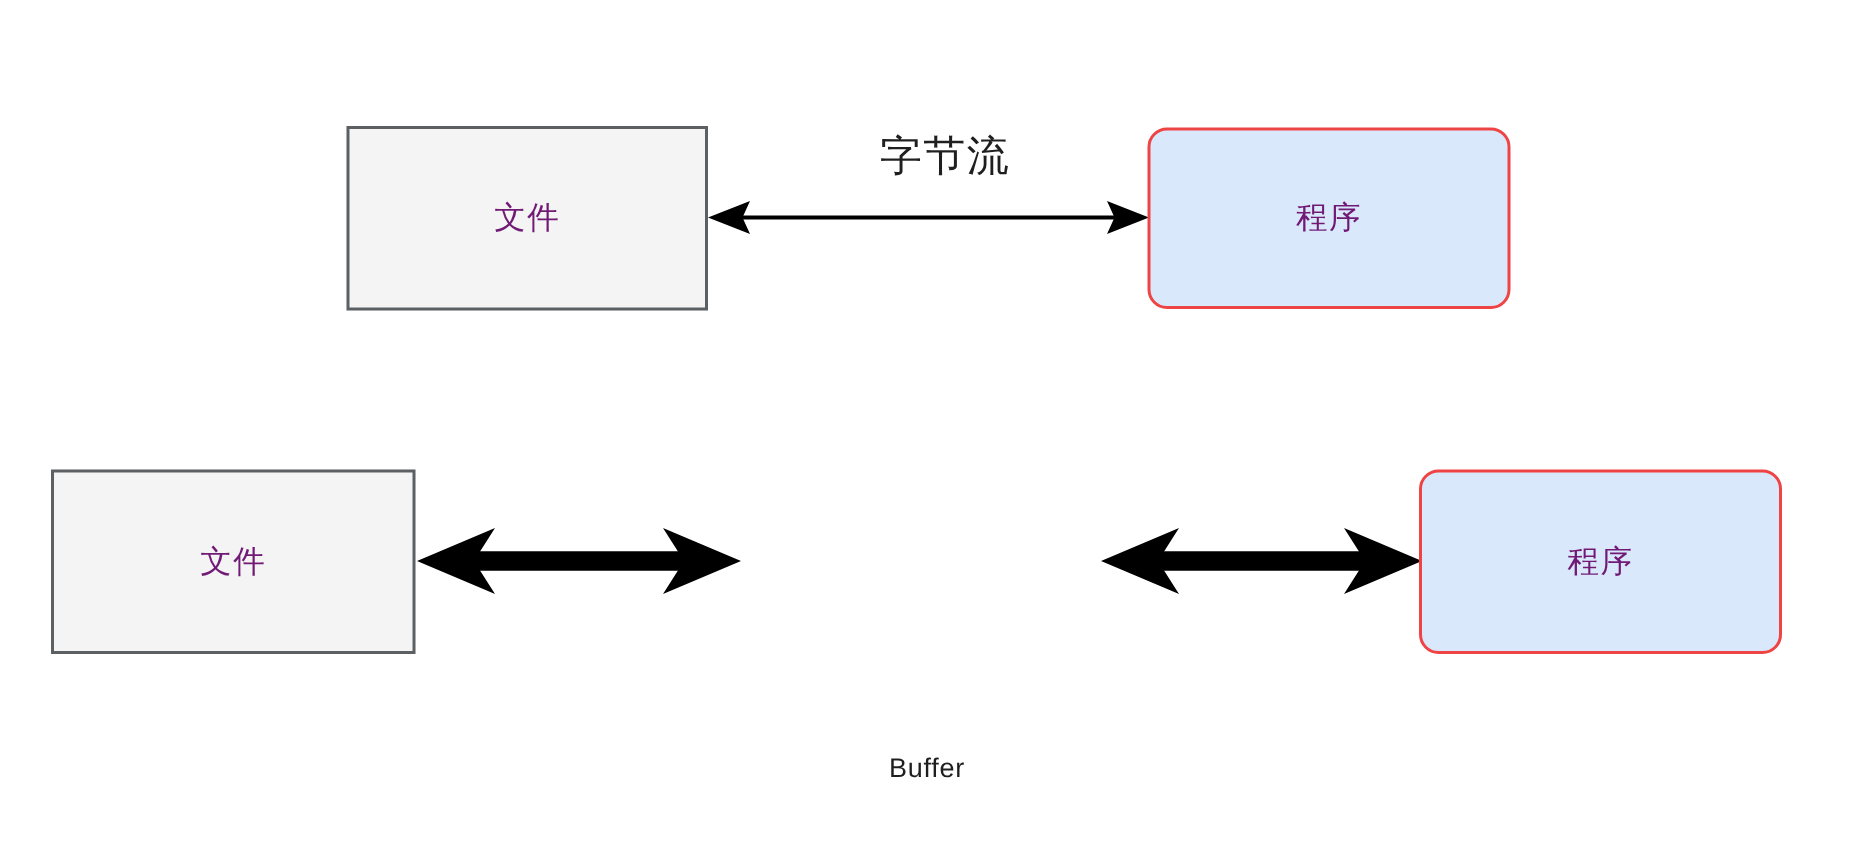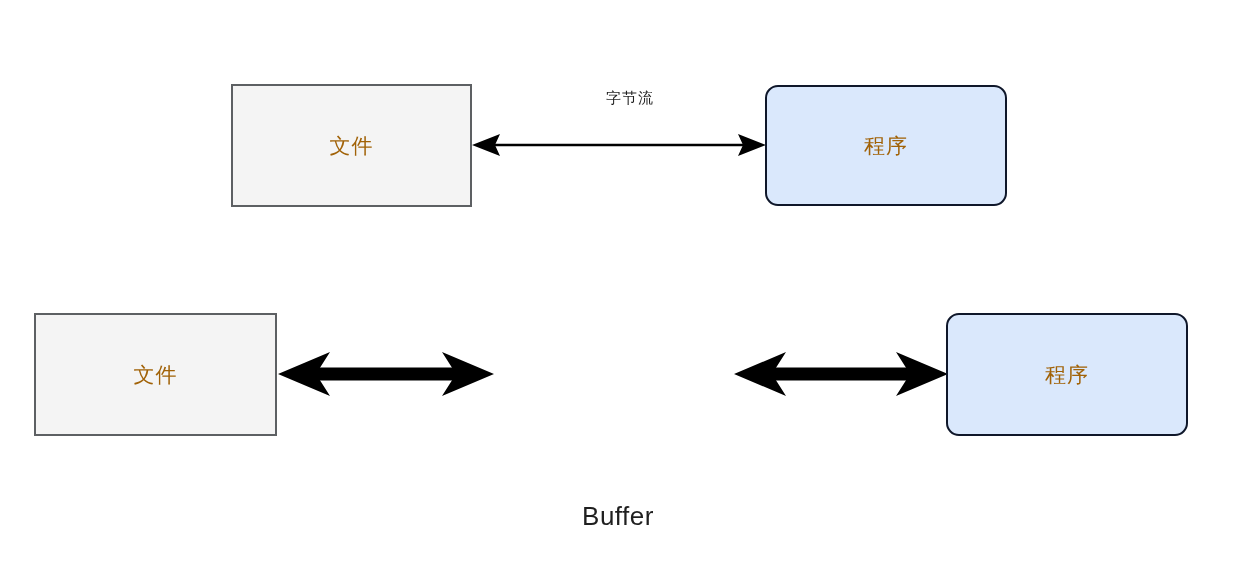--- a/index.html
+++ b/index.html
@@ -21,68 +21,68 @@
     width: 1240px;
     height: 578px;
   }
   .node {
     position: absolute;
     box-sizing: border-box;
     display: flex;
     align-items: center;
     justify-content: center;
     font-size: 21px;
-    color: #a16207;
+    color: #701a75;
     letter-spacing: 1px;
     line-height: 1;
     user-select: none;
   }
   .node-file {
     background: #f4f4f4;
     border: 2px solid #5d6063;
   }
   .node-program {
     background: #dae8fc;
-    border: 2px solid #0f172a;
+    border: 2px solid #ef4444;
     border-radius: 13px;
   }
   .node-buffer {
     background: #d5e8d4;
     border: 2px solid #82b366;
     border-radius: 50%;
   }
   
   #file-top    { left: 231px; top: 84px;  width: 241px; height: 123px; }
   #program-top { left: 765px; top: 85px;  width: 242px; height: 121px; }
   
   #file-bottom    { left: 34px;  top: 313px; width: 243px; height: 123px; }
   #buffer-ellipse { left: 491px; top: 290px; width: 245px; height: 169px; }
   #program-bottom { left: 946px; top: 313px; width: 242px; height: 123px; }
 
   .edge-label {
     position: absolute;
-    font-size: 15px;
+    font-size: 28px;
     color: #1f1f1f;
     letter-spacing: 1px;
     line-height: 1;
     white-space: nowrap;
     user-select: none;
   }
   #label-bytestream {
     left: 570px;
     top: 90px;
     width: 120px;
     text-align: center;
   }
   #label-buffer-caption {
     left: 548px;
     top: 503px;
     width: 140px;
     text-align: center;
-    font-size: 26px;
+    font-size: 18px;
     letter-spacing: 0.5px;
   }
   .svg-layer {
     position: absolute;
     left: 0;
     top: 0;
     width: 1240px;
     height: 578px;
     pointer-events: none;
   }

